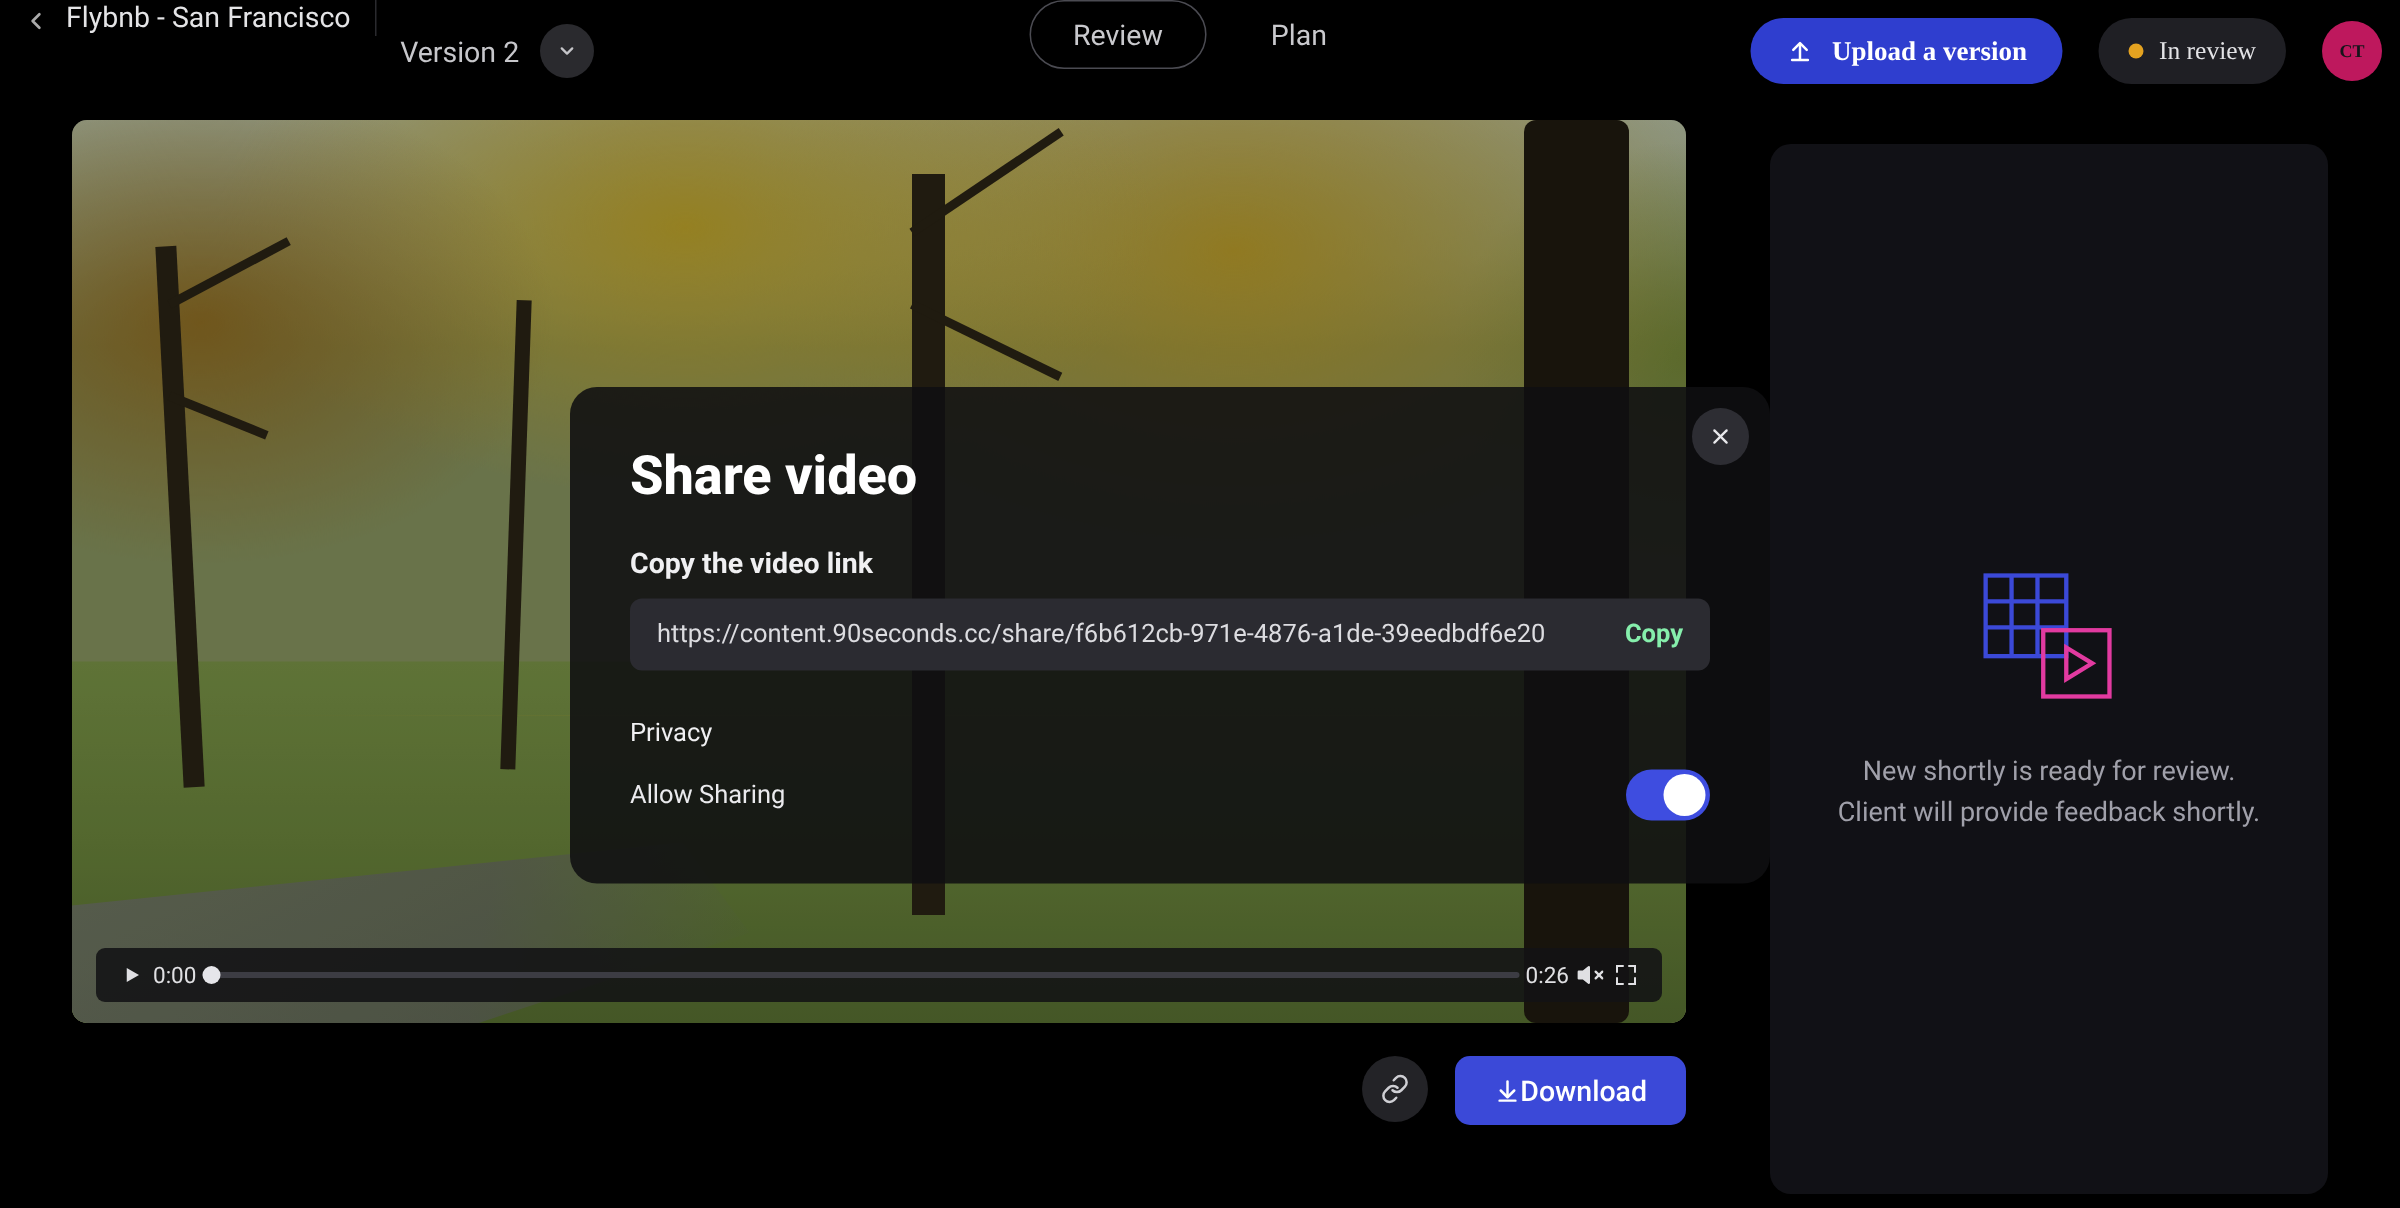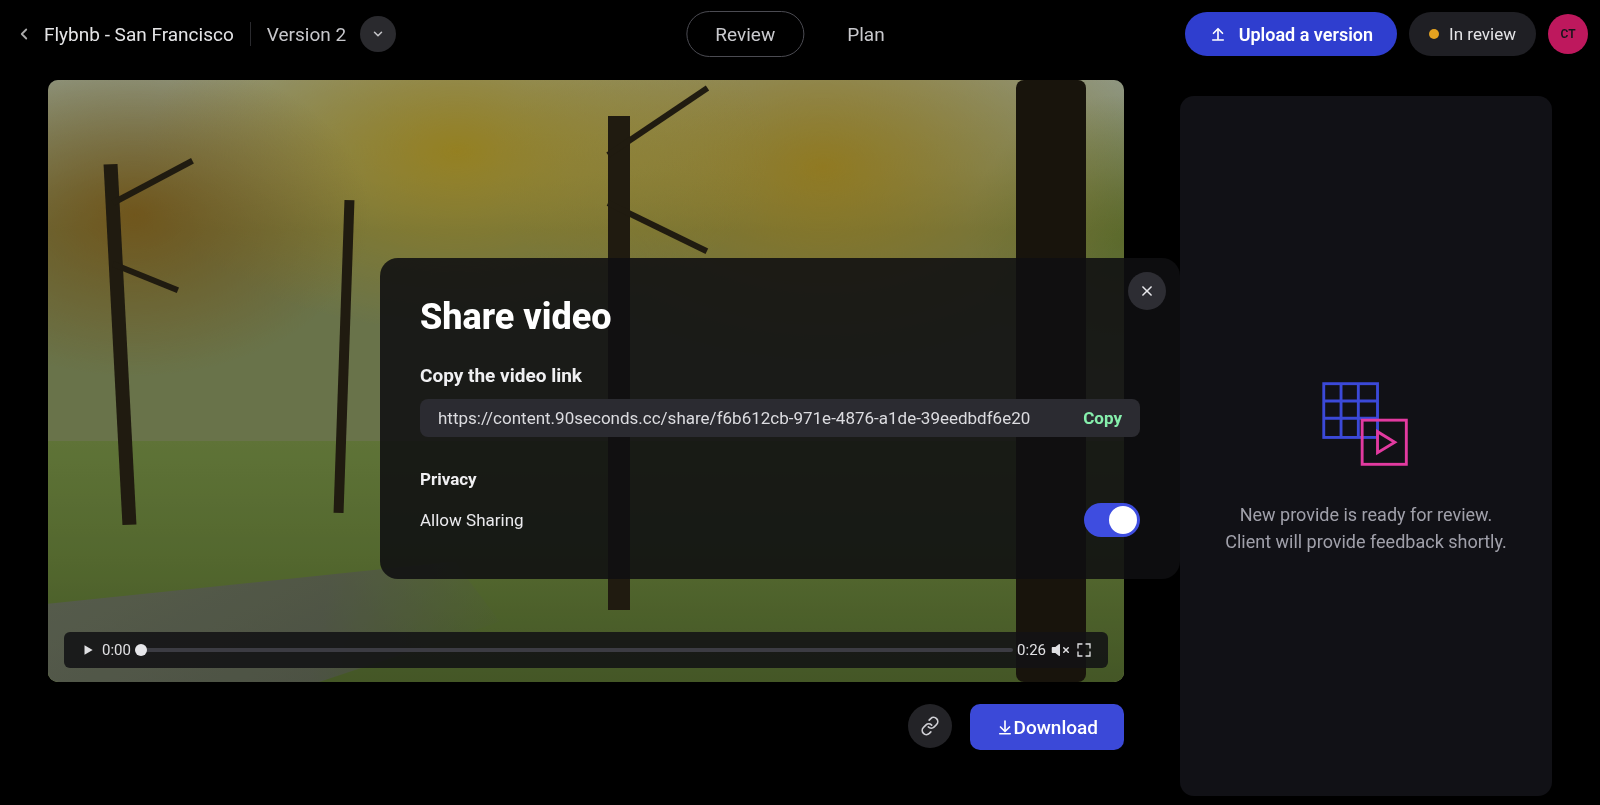--- a/index.html
+++ b/index.html
@@ -9,21 +9,20 @@
     background: #000;
     font-family: -apple-system, BlinkMacSystemFont, "Segoe UI", Roboto, "Helvetica Neue", Arial, sans-serif;
     color: #fff;
     overflow: hidden;
   }
 
   
   .header {
     height: 68px;
     display: flex;
-    align-items: center;
     padding: 0 12px 0 10px;
     position: relative;
   }
   .back-icon {
     width: 28px; height: 28px;
     display: flex; align-items: center; justify-content: center;
     color: #aaa; cursor: pointer;
     margin-right: 6px;
   }
   .title {
@@ -58,21 +57,21 @@
     border-radius: 999px;
     display: flex; align-items: center;
     color: #c9c9cd;
     font-size: 19px;
     cursor: pointer;
     border: 1.5px solid transparent;
   }
   .tab.active { border-color: #4b4b52; }
   .right-controls {
     margin-left: auto;
-    display: flex; align-items: center; gap: 12px;
+    display: flex; align-items: center; gap: 24px; font-family: Liberation Serif, serif;
   }
   .upload-btn {
     display: flex; align-items: center; gap: 12px;
     background: #2f3ecf;
     color: #fff;
     font-size: 18px; font-weight: 600;
     height: 44px; padding: 0 24px;
     border-radius: 999px; cursor: pointer;
   }
   .status-pill {
@@ -212,31 +211,31 @@
     font-size:36px; font-weight:800; color:#fff;
     margin-bottom:26px;
   }
   .modal .label {
     font-size:19px; font-weight:700; color:#f0f0f2;
     margin-bottom:12px;
   }
   .link-field {
     display:flex; align-items:center;
     background:#2b2b31; border-radius:8px;
-    height:38px; padding:0 18px;
+    height:48px; padding:0 18px;
   }
   .link-field .url {
     flex:1; color:#dcdce0; font-size:17px;
     white-space:nowrap; overflow:hidden; text-overflow:ellipsis;
   }
   .link-field .copy {
     color:#86efac; font-weight:700; font-size:17px; cursor:pointer;
   }
   .privacy-head {
-    margin-top:32px; font-size:17px; font-weight:700; color:#f0f0f2;
+    margin-top:32px; font-size:17px; font-weight:400; color:#f0f0f2;
     margin-bottom:14px;
   }
   .allow-row {
     display:flex; align-items:center; justify-content:space-between;
   }
   .allow-row .txt { font-size:17px; color:#eaeaed; }
   .toggle {
     width:56px; height:34px; border-radius:999px;
     background:#3e4de0; position:relative; cursor:pointer;
   }
@@ -364,21 +363,21 @@
         <line x1="6" y1="26" x2="62" y2="26"></line>
         <line x1="6" y1="44" x2="62" y2="44"></line>
         <line x1="24" y1="8" x2="24" y2="64"></line>
         <line x1="42" y1="8" x2="42" y2="64"></line>
       </g>
       <g fill="none" stroke="#e23aa0" stroke-width="3">
         <rect x="46" y="46" width="46" height="46"></rect>
         <polygon points="62,58 62,80 80,69"></polygon>
       </g>
     </svg>
-    <div class="msg1">New provide is ready for review.</div>
+    <div class="msg1">New shortly is ready for review.</div>
     <div class="msg2">Client will provide feedback shortly.</div>
   </div>
 </div>
 
 <div class="modal">
   <div class="close">
     <svg width="14" height="14" viewBox="0 0 24 24" fill="none" stroke="currentColor" stroke-width="2.6" stroke-linecap="round">
         <line x1="5" y1="5" x2="19" y2="19"></line>
         <line x1="19" y1="5" x2="5" y2="19"></line>
       </svg>

